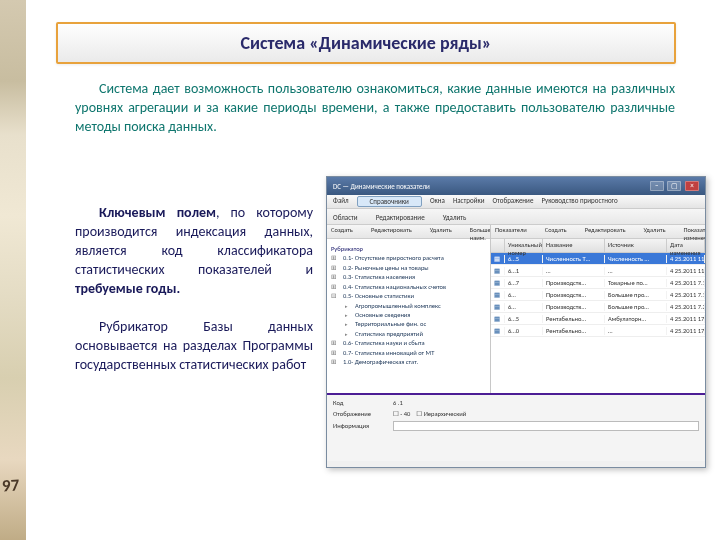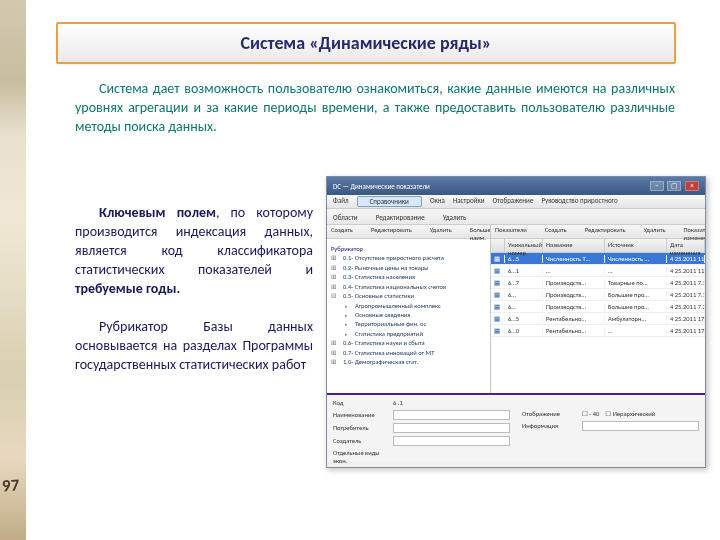--- a/index.html
+++ b/index.html
@@ -354,37 +354,20 @@
     </div>
   </div>
   <div class="bottom-pane">
     <div class="bp-row">
       <label>Код</label>
       <span>6 .1</span>
     </div>
     <div class="bp-cols">
       <div class="bp-col">
         <div class="bp-row">
-            <label>Наименование</label>
-            <div class="field"></div>
-          </div>
-        <div class="bp-row">
-            <label>Потребитель</label>
-            <div class="field"></div>
-          </div>
-        <div class="bp-row">
-            <label>Создатель</label>
-            <div class="field"></div>
-          </div>
-        <div class="bp-row">
-            <label>Отдельные виды экон.</label>
-          </div>
-      </div>
-      <div class="bp-col">
-        <div class="bp-row">
             <label>Отображение</label>
           <span>☐ <span>- 40</span></span>
           <span>☐ <span>Иерархический</span></span>
         </div>
         <div class="bp-row">
             <label>Информация</label>
             <div class="field"></div>
           </div>
       </div>
     </div>

